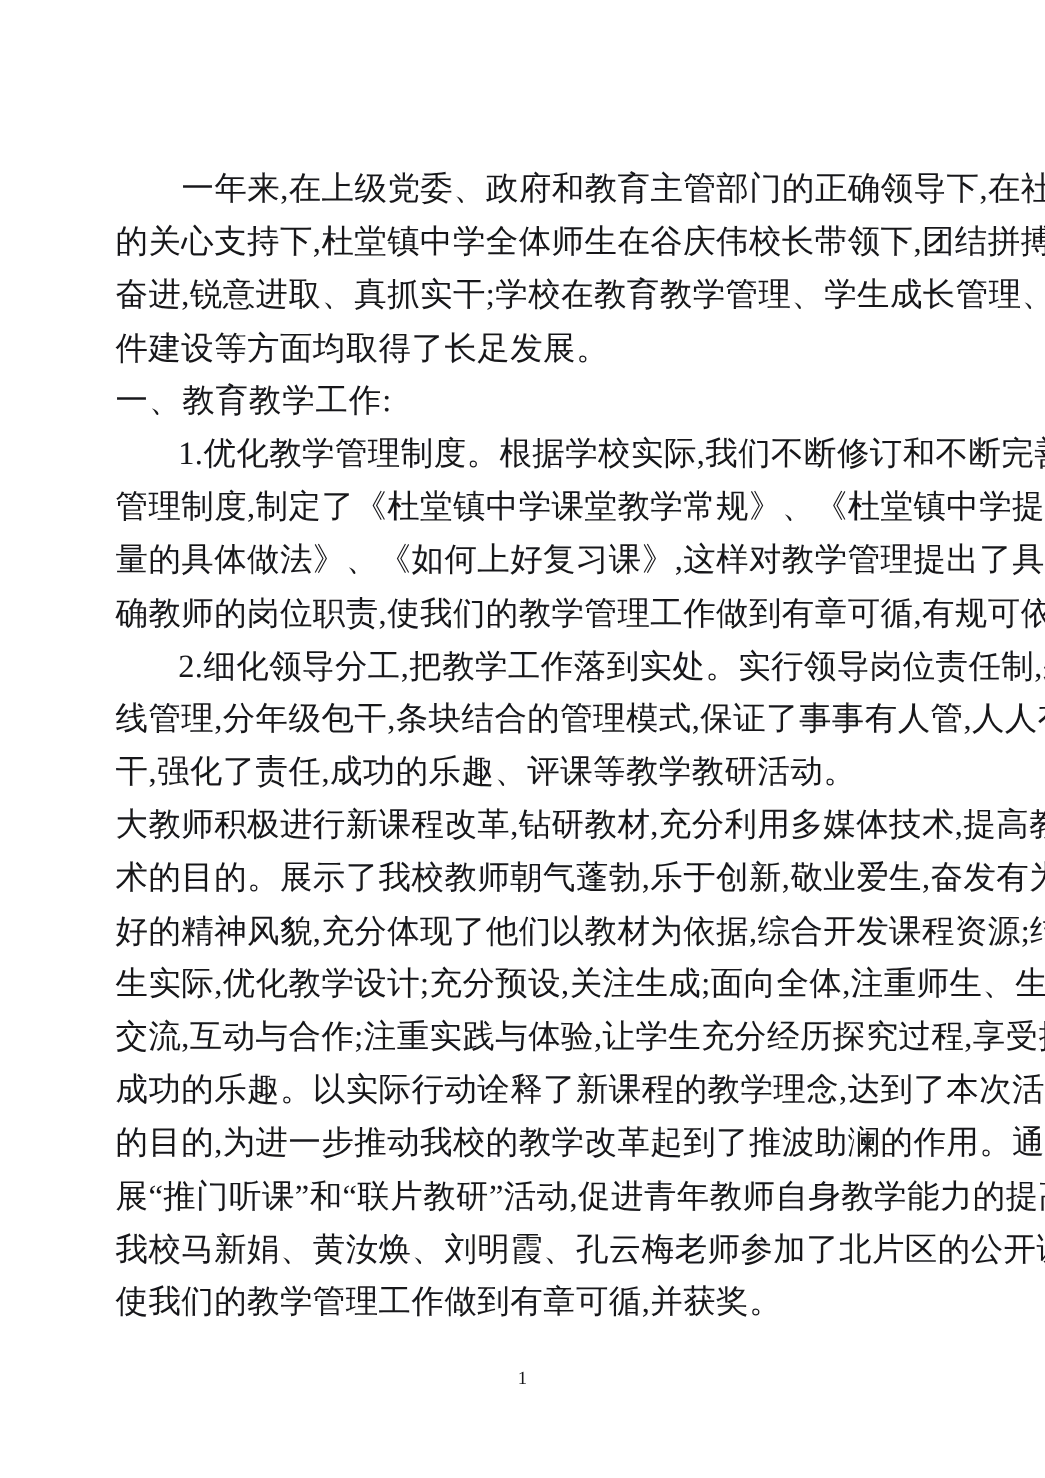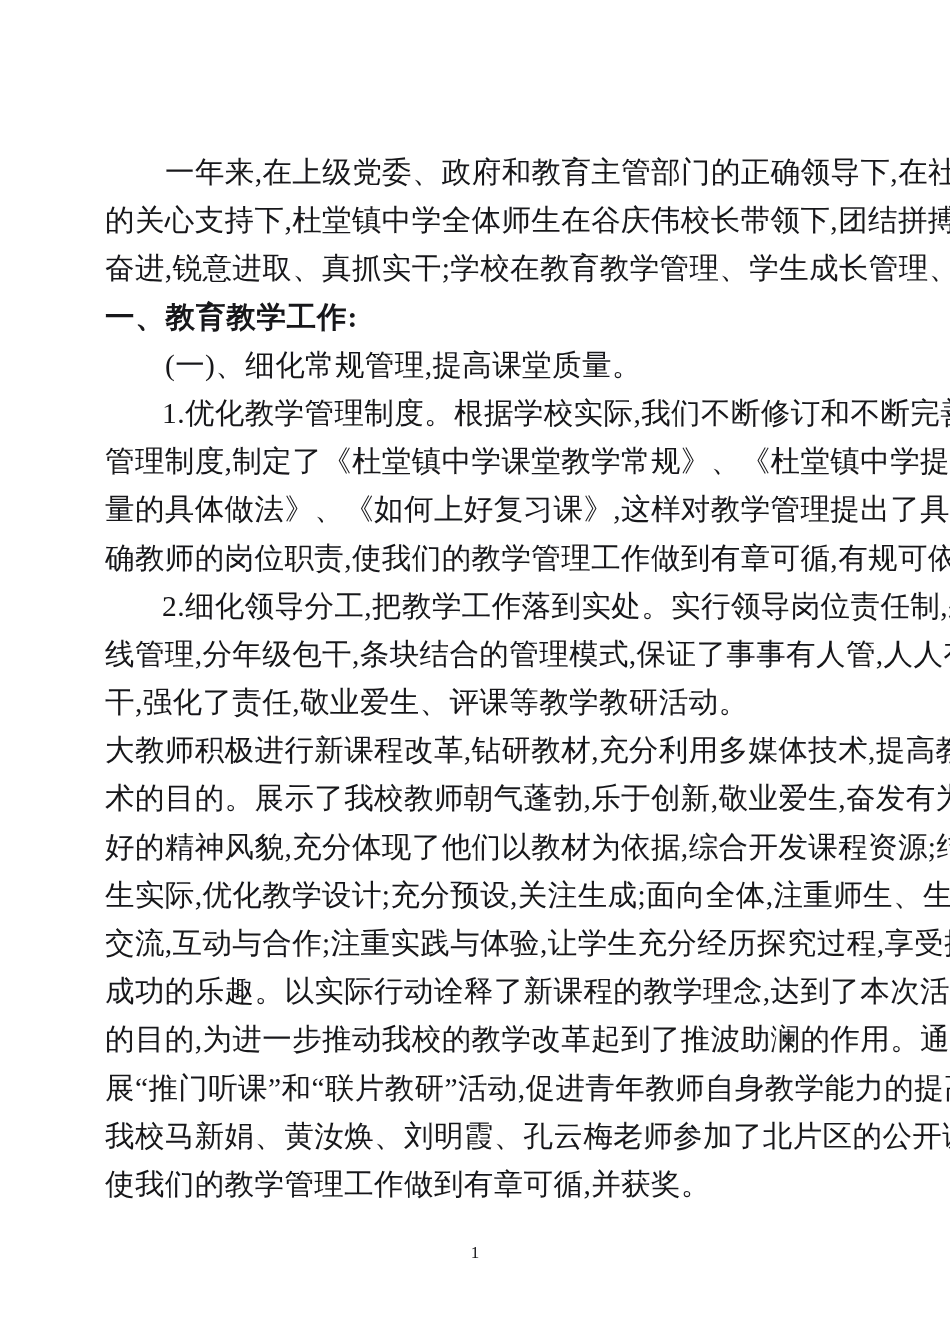--- a/index.html
+++ b/index.html
@@ -36,21 +36,21 @@
   }
   
   .line.justify {
     display: flex;
     justify-content: space-between;
   }
   .line.justify > span {
     display: inline-block;
   }
   .line.heading {
-    font-weight: 700;
+    font-weight: 400;
     letter-spacing: 0.8px;
   }
   .indent2 {
     padding-left: 60px;
   }
   .indent-num {
     padding-left: 57px;
   }
   .page-number {
     position: absolute;
@@ -66,33 +66,33 @@
 </head>
 <body>
 
 <div class="page">
 
   <div class="doc-body">
 
     <div class="line justify"><span class="indent2">一年来,在上级党委、政府和教育主管部门的正确领导下,在社会各界</span></div>
     <div class="line justify"><span>的关心支持下,杜堂镇中学全体师生在谷庆伟校长带领下,团结拼搏、负重</span></div>
     <div class="line justify"><span>奋进,锐意进取、真抓实干;学校在教育教学管理、学生成长管理、办学条</span></div>
+    <div class="line"><span>件建设等方面均取得了长足发展。</span></div>
 
     <div class="line heading"><span>一、教育教学工作:</span></div>
 
-    <div class="line"><span class="indent2">(一)、细化常规管理,提高课堂质量。</span></div>
 
     <div class="line justify"><span class="indent-num">1.优化教学管理制度。根据学校实际,我们不断修订和不断完善教学</span></div>
     <div class="line justify"><span>管理制度,制定了《杜堂镇中学课堂教学常规》、《杜堂镇中学提升教学质</span></div>
     <div class="line justify"><span>量的具体做法》、《如何上好复习课》,这样对教学管理提出了具体要求,明</span></div>
     <div class="line justify"><span>确教师的岗位职责,使我们的教学管理工作做到有章可循,有规可依。积极</span></div>
 
     <div class="line justify"><span class="indent-num">2.细化领导分工,把教学工作落到实处。实行领导岗位责任制,采取分</span></div>
     <div class="line justify"><span>线管理,分年级包干,条块结合的管理模式,保证了事事有人管,人人有事</span></div>
-    <div class="line"><span>干,强化了责任,敬业爱生、评课等教学教研活动。</span></div>
+    <div class="line"><span>干,强化了责任,成功的乐趣、评课等教学教研活动。</span></div>
 
     <div class="line justify"><span>大教师积极进行新课程改革,钻研教材,充分利用多媒体技术,提高教学艺</span></div>
     <div class="line justify"><span>术的目的。展示了我校教师朝气蓬勃,乐于创新,敬业爱生,奋发有为的良</span></div>
     <div class="line justify"><span>好的精神风貌,充分体现了他们以教材为依据,综合开发课程资源;结合学</span></div>
     <div class="line justify"><span>生实际,优化教学设计;充分预设,关注生成;面向全体,注重师生、生生的</span></div>
     <div class="line justify"><span>交流,互动与合作;注重实践与体验,让学生充分经历探究过程,享受探究</span></div>
     <div class="line justify"><span>成功的乐趣。以实际行动诠释了新课程的教学理念,达到了本次活动预期</span></div>
     <div class="line justify"><span>的目的,为进一步推动我校的教学改革起到了推波助澜的作用。通过开</span></div>
     <div class="line justify"><span>展“推门听课”和“联片教研”活动,促进青年教师自身教学能力的提高</span></div>
     <div class="line justify"><span>我校马新娟、黄汝焕、刘明霞、孔云梅老师参加了北片区的公开课竞赛,其</span></div>

